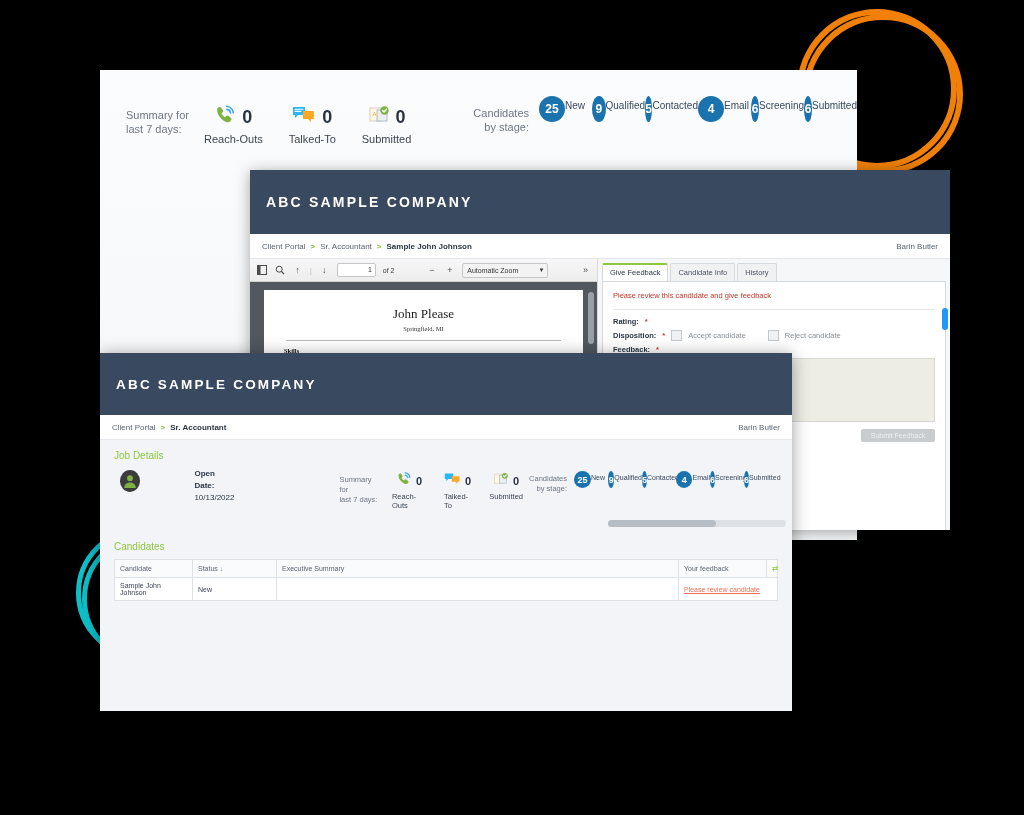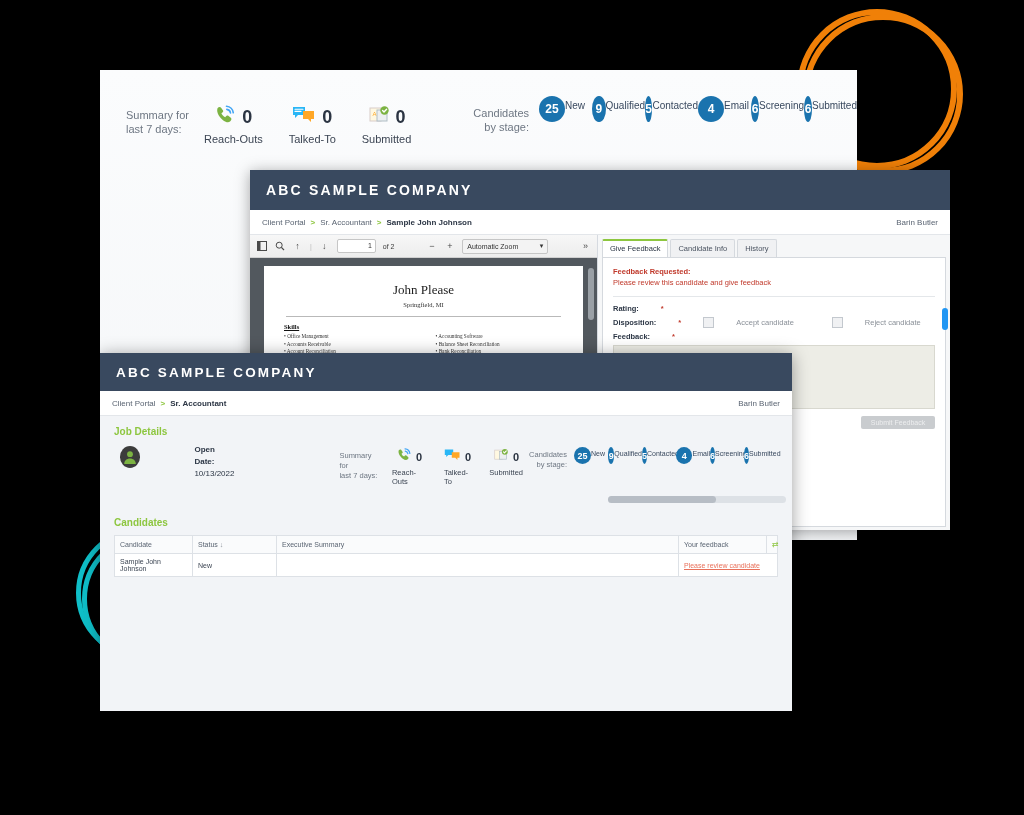--- a/index.html
+++ b/index.html
@@ -18,21 +18,21 @@
 
   
   .win{position:absolute;background:#ffffff;overflow:hidden;}
   .win-back{left:100px;top:70px;width:757px;height:470px;}
   .win-mid{left:250px;top:170px;width:700px;height:360px;
            box-shadow:0 2px 14px rgba(0,0,0,.35);}
   .win-front{left:100px;top:353px;width:692px;height:358px;
              box-shadow:0 2px 16px rgba(0,0,0,.38);}
 
   .appbar{background:#39495F;color:#fff;height:40px;display:flex;align-items:center;
-          padding:0 16px;letter-spacing:2.2px;font-weight:bold;font-size:14px;}
+          padding:12px 16px;letter-spacing:2.2px;font-weight:bold;font-size:14px;}
   .appbar.small{height:38px;font-size:13.5px;}
 
   .crumbbar{height:24px;display:flex;align-items:center;justify-content:space-between;
             padding:0 12px;font-size:8px;color:#5A6472;background:#fff;
             border-bottom:1px solid #E3E6EA;}
   .crumbs{display:flex;align-items:center;gap:5px;}
   .crumb{color:#5A6472;}
   .crumb.active{color:#2C3645;font-weight:bold;}
   .crumb-sep{color:#8DC63F;font-weight:bold;}
   .userid{color:#5A6472;}
@@ -92,33 +92,33 @@
   .fbpane{flex:1;background:#F6F7F8;display:flex;flex-direction:column;}
   .tabs{display:flex;gap:2px;padding:4px 4px 0;background:#F6F7F8;}
   .tab{font-size:7.5px;padding:4px 7px;border:1px solid #D5D9DE;border-bottom:none;
        background:#F0F1F3;color:#4A5361;border-radius:2px 2px 0 0;}
   .tab.active{background:#fff;color:#2C3645;border-top:2px solid #8DC63F;padding-top:3px;text-align:center;}
   .fbcard{flex:1;background:#fff;border:1px solid #D5D9DE;margin:0 4px 4px;padding:8px 10px;
           box-sizing:border-box;position:relative;overflow:hidden;}
   .fb-alert{color:#C0392B;font-size:7.5px;font-weight:bold;line-height:11px;}
   .fb-alert span{font-weight:normal;}
   .fb-hr{height:1px;background:#E4E7EA;margin:8px 0 7px;}
-  .fb-row{font-size:7.5px;color:#2C3645;font-weight:bold;margin-bottom:4px;display:flex;align-items:center;gap:22px;}
+  .fb-row{font-size:7.5px;color:#2C3645;font-weight:bold;margin-bottom:4px;display:flex;align-items:center;gap:6px;}
   .req{color:#C0392B;}
   .cbx{width:9px;height:9px;border:1px solid #C3C8CE;background:#F0F1F3;display:inline-block;}
   .cbl{font-weight:normal;color:#8A9098;font-size:7.5px;}
   .fb-ta{height:64px;background:#EDEDE6;border:1px solid #D8D8CF;margin-top:3px;
          font-style:italic;color:#9a9a9a;font-size:7.5px;padding:5px 7px;box-sizing:border-box;}
   .fb-submit{margin-top:7px;margin-left:auto;width:74px;height:13px;background:#C9CCCF;color:#EDEEEF;
              font-size:7px;display:flex;align-items:center;justify-content:center;border-radius:2px;}
   .mid-vscroll{position:absolute;right:2px;top:138px;width:6px;height:22px;background:#2196F3;border-radius:3px;}
 
   
   .front-body{background:#F2F4F7;height:296px;padding:10px 14px;box-sizing:border-box;}
-  .sect-title{color:#8DC63F;font-size:10px;font-weight:bold;margin-bottom:7px;}
+  .sect-title{color:#8DC63F;font-size:10px;font-weight:normal;margin-bottom:7px;}
   .job-row{display:flex;align-items:flex-start;background:#F2F4F7;height:48px;}
   .avatar{width:22px;height:22px;border-radius:50%;background:#3C3C3C;
           display:flex;align-items:center;justify-content:center;margin-left:6px;margin-top:2px;}
   .avatar svg{display:block;}
   .opendate{margin-left:54px;font-size:8px;color:#2C3645;line-height:12px;}
   .opendate b{font-weight:bold;}
 
   .sum-label.sm{font-size:7.5px;width:46px;line-height:10px;margin:7px 0 0 0;}
   .kpi-top.sm{height:18px;gap:4px;}
   .kpi-num.sm{font-size:11px;}
@@ -316,21 +316,20 @@
 
       <div class="fbpane">
         <div class="tabs">
           <div class="tab active">Give Feedback</div>
           <div class="tab">Candidate Info</div>
           <div class="tab">History</div>
         </div>
 
         <div class="fbcard">
           <div class="fb-alert">
-            <div>Feedback Requested:</div>
             <div><span>Please review this candidate and give feedback</span></div>
           </div>
           <div class="fb-hr"></div>
 
           <div class="fb-row">
             <span>Rating:</span>
             <span class="req">*</span>
           </div>
 
           <div class="fb-row">

